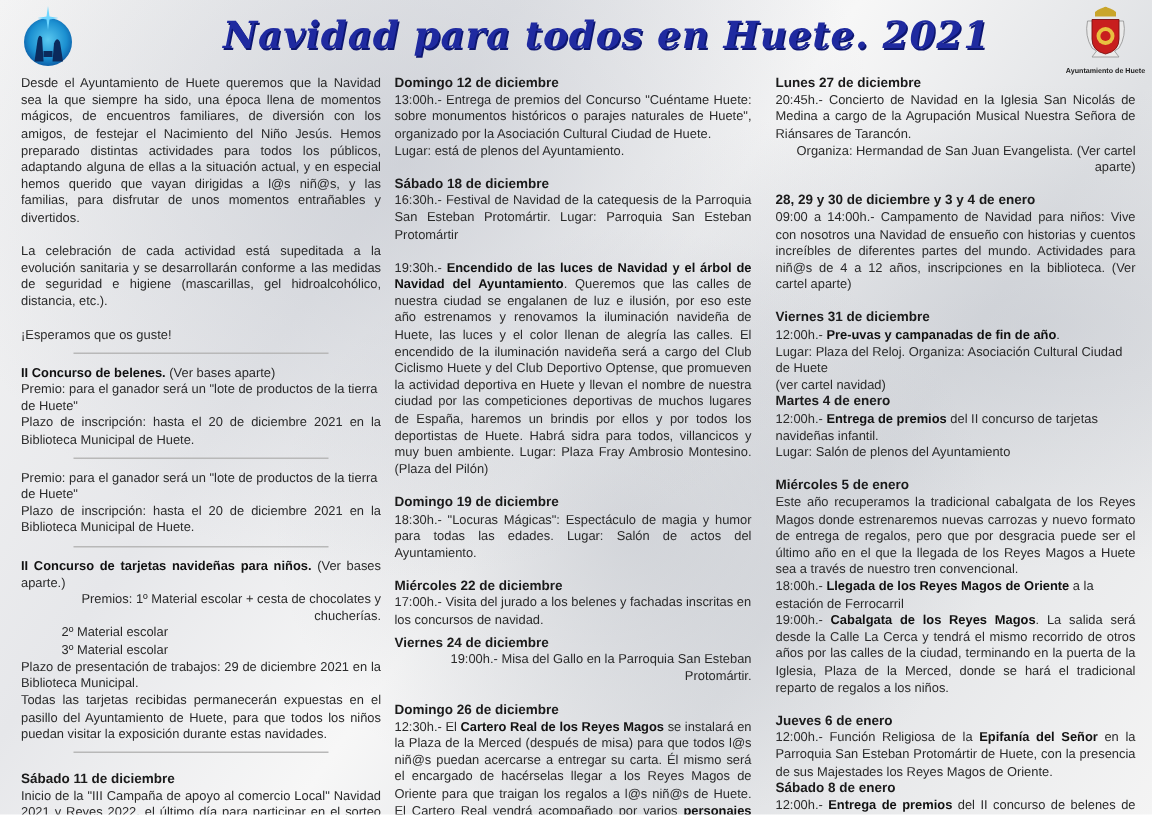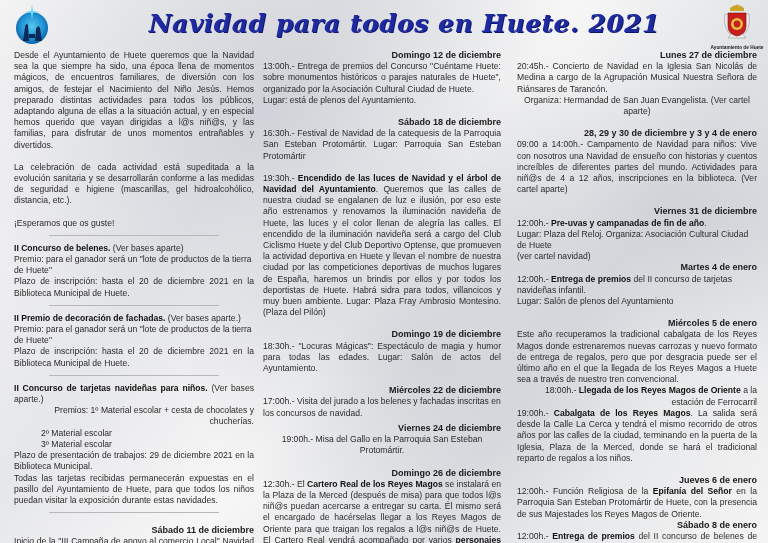--- a/index.html
+++ b/index.html
@@ -39,21 +39,21 @@
     position:absolute; top:50px; font-size:8.6px; line-height:11.2px;
     text-align:justify;
     transform-origin: left top;
   }
   .col1 { left:14px; width:240px; }
   .col2 { left:263px; width:238px; }
   .col3 { left:517px; width:240px; }
   .col p { margin:0; }
   .gap { height:11px; }
   .gap-s { height:4px; }
-  .hd { text-align:right; font-weight:bold; color:#1a1a1a; font-size:9px; }
+  .hd { text-align:left; font-weight:bold; color:#1a1a1a; font-size:9px; }
   .sep { width:170px; margin:6px auto 7px; border-top:1px solid #b8b8b8; }
   b { color:#111; }
   .indent { padding-left:27px; }
 </style>
 </head>
 <body>
 
 <div class="header">
   <div class="logo-left">
     <svg width="40" height="42" viewBox="0 0 40 42">
@@ -94,21 +94,20 @@
   <div class="sep"></div>
 
   <div>
     <p><b>II Concurso de belenes.</b><span> (Ver bases aparte)</span></p>
     <p style="text-align:left">Premio: para el ganador será un "lote de productos de la tierra de Huete"</p>
     <p>Plazo de inscripción: hasta el 20 de diciembre 2021 en la Biblioteca Municipal de Huete.</p>
   </div>
   <div class="sep"></div>
 
   <div>
-    <p><b>II Premio de decoración de fachadas.</b><span> (Ver bases aparte.)</span></p>
     <p style="text-align:left">Premio: para el ganador será un "lote de productos de la tierra de Huete"</p>
     <p>Plazo de inscripción: hasta el 20 de diciembre 2021 en la Biblioteca Municipal de Huete.</p>
   </div>
   <div class="sep"></div>
 
   <div>
     <p><b>II Concurso de tarjetas navideñas para niños.</b><span> (Ver bases aparte.)</span></p>
     <p style="text-align:right">Premios: 1º Material escolar + cesta de chocolates y chucherías.</p>
     <p class="indent" style="text-align:left">2º Material escolar</p>
     <p class="indent" style="text-align:left">3º Material escolar</p>
@@ -143,34 +142,34 @@
     <p>18:30h.- "Locuras Mágicas": Espectáculo de magia y humor para todas las edades. Lugar: Salón de actos del Ayuntamiento.</p>
   </div>
   <div class="gap"></div>
   <div>
     <p class="hd">Miércoles 22 de diciembre</p>
     <p style="text-align:left">17:00h.- Visita del jurado a los belenes y fachadas inscritas en los concursos de navidad.</p>
   </div>
   <div class="gap-s"></div>
   <div>
     <p class="hd">Viernes 24 de diciembre</p>
-    <p style="text-align:center">19:00h.- Misa del Gallo en la Parroquia San Esteban Protomártir.</p>
+    <p style="text-align:right">19:00h.- Misa del Gallo en la Parroquia San Esteban Protomártir.</p>
   </div>
   <div class="gap"></div>
   <div>
     <p class="hd">Domingo 26 de diciembre</p>
     <p><span>12:30h.- El </span><b>Cartero Real de los Reyes Magos</b><span> se instalará en la Plaza de la Merced (después de misa) para que todos l@s niñ@s puedan acercarse a entregar su carta. Él mismo será el encargado de hacérselas llegar a los Reyes Magos de Oriente para que traigan los regalos a l@s niñ@s de Huete. El Cartero Real vendrá acompañado por varios </span><b>personajes de Disney</b></p>
   </div>
 </div>
 
 <div class="col col3">
   <div>
     <p class="hd">Lunes 27 de diciembre</p>
     <p>20:45h.- Concierto de Navidad en la Iglesia San Nicolás de Medina a cargo de la Agrupación Musical Nuestra Señora de Riánsares de Tarancón.</p>
-    <p style="text-align:center">Organiza: Hermandad de San Juan Evangelista. (Ver cartel aparte)</p>
+    <p style="text-align:right">Organiza: Hermandad de San Juan Evangelista. (Ver cartel aparte)</p>
   </div>
   <div class="gap"></div>
   <div>
     <p class="hd">28, 29 y 30 de diciembre y 3 y 4 de enero</p>
     <p>09:00 a 14:00h.- Campamento de Navidad para niños: Vive con nosotros una Navidad de ensueño con historias y cuentos increíbles de diferentes partes del mundo. Actividades para niñ@s de 4 a 12 años, inscripciones en la biblioteca. (Ver cartel aparte)</p>
   </div>
   <div class="gap"></div>
   <div>
     <p class="hd">Viernes 31 de diciembre</p>
     <p style="text-align:left"><span>12:00h.- </span><b>Pre-uvas y campanadas de fin de año</b><span>.</span></p>
@@ -179,21 +178,21 @@
   </div>
   <div>
     <p class="hd">Martes 4 de enero</p>
     <p style="text-align:left"><span>12:00h.- </span><b>Entrega de premios</b><span> del II concurso de tarjetas navideñas infantil.</span></p>
     <p style="text-align:left">Lugar: Salón de plenos del Ayuntamiento</p>
   </div>
   <div class="gap"></div>
   <div>
     <p class="hd">Miércoles 5 de enero</p>
     <p>Este año recuperamos la tradicional cabalgata de los Reyes Magos donde estrenaremos nuevas carrozas y nuevo formato de entrega de regalos, pero que por desgracia puede ser el último año en el que la llegada de los Reyes Magos a Huete sea a través de nuestro tren convencional.</p>
-    <p style="text-align:right"><span>18:00h.- </span><b>Llegada de los Reyes Magos de Oriente</b><span> a la estación de Ferrocarril</span></p>
+    <p style="text-align:left"><span>18:00h.- </span><b>Llegada de los Reyes Magos de Oriente</b><span> a la estación de Ferrocarril</span></p>
     <p><span>19:00h.- </span><b>Cabalgata de los Reyes Magos</b><span>. La salida será desde la Calle La Cerca y tendrá el mismo recorrido de otros años por las calles de la ciudad, terminando en la puerta de la Iglesia, Plaza de la Merced, donde se hará el tradicional reparto de regalos a los niños.</span></p>
   </div>
   <div class="gap"></div>
   <div>
     <p class="hd">Jueves 6 de enero</p>
     <p><span>12:00h.- Función Religiosa de la </span><b>Epifanía del Señor</b><span> en la Parroquia San Esteban Protomártir de Huete, con la presencia de sus Majestades los Reyes Magos de Oriente.</span></p>
   </div>
   <div>
     <p class="hd">Sábado 8 de enero</p>
     <p><span>12:00h.- </span><b>Entrega de premios</b><span> del II concurso de belenes de Navidad y del II concurso de decoración de fachadas. Lugar: Salón de actos del Ayto.</span></p>

